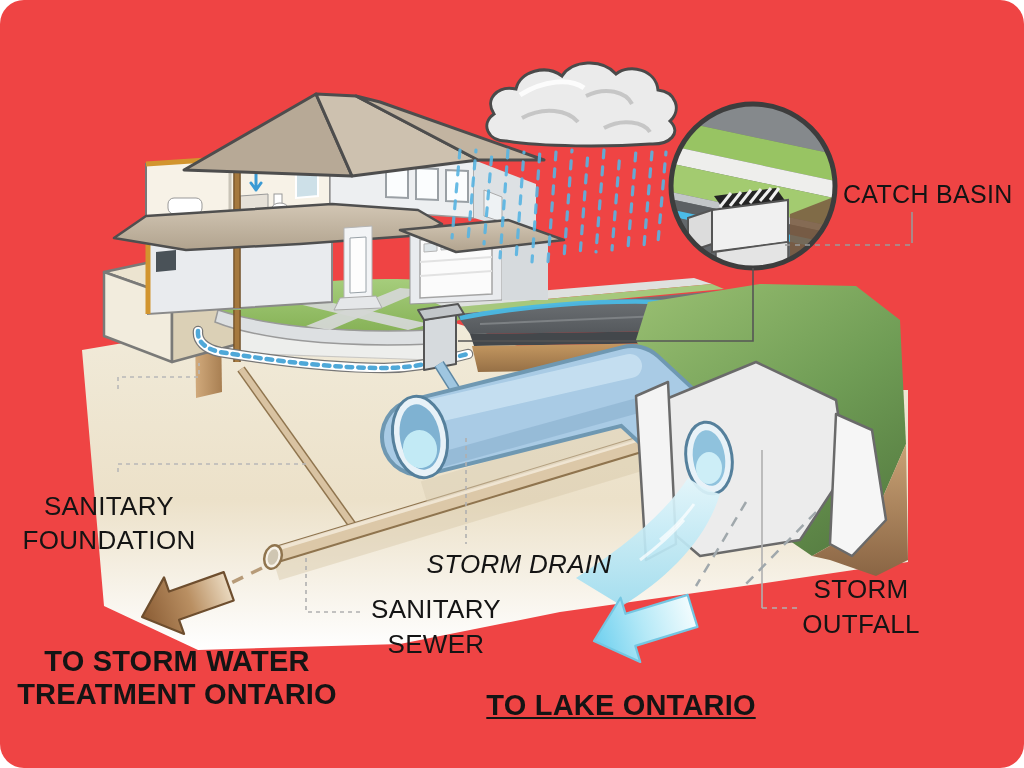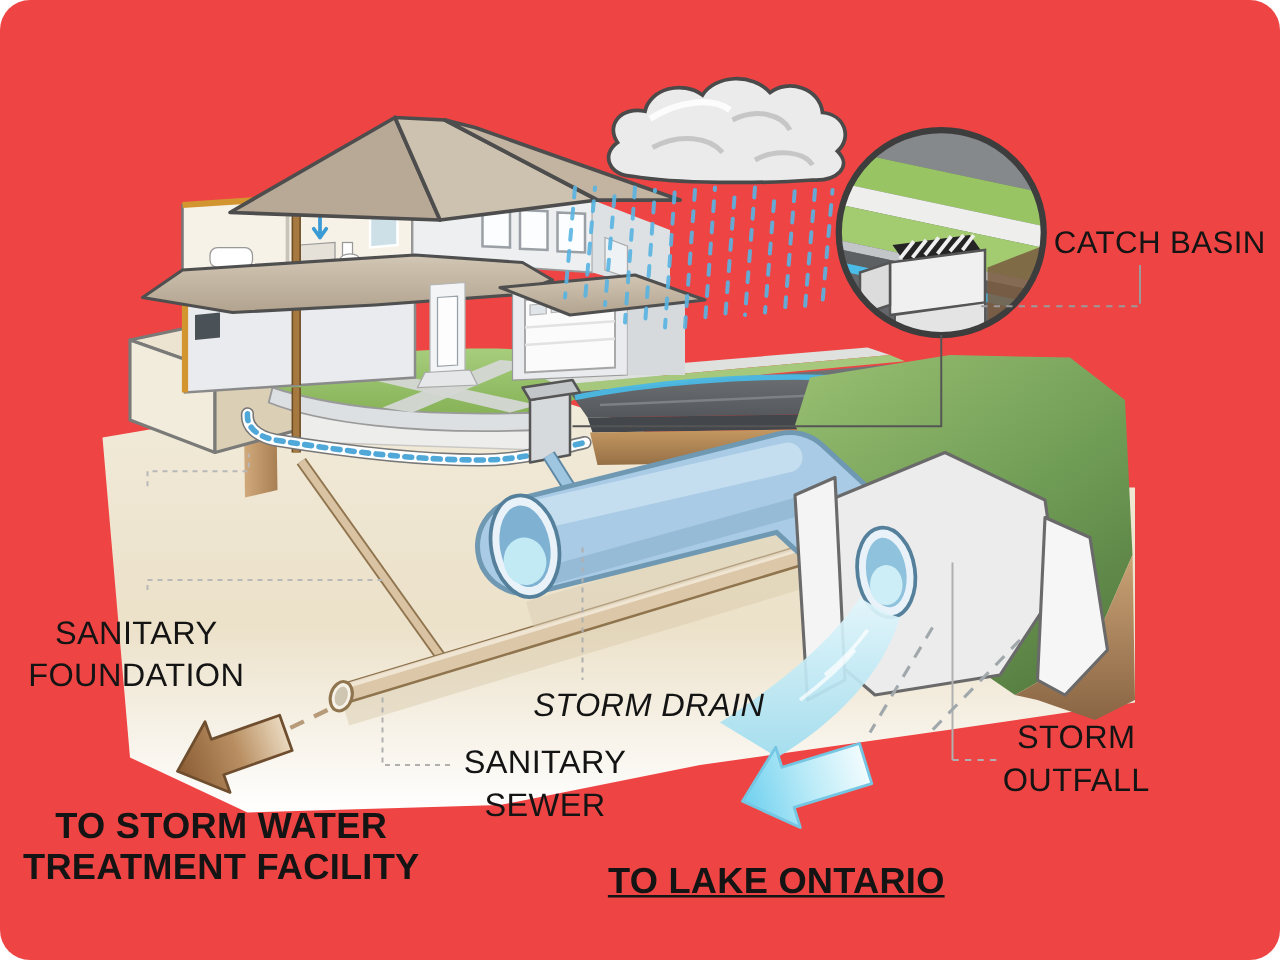--- a/index.html
+++ b/index.html
@@ -291,18 +291,18 @@
 <div class="lbl f26 lh135" style="left:436px;top:592px;">
   <span>SANITARY</span>
   <span>SEWER</span>
 </div>
 <div class="lbl f26 lh135" style="left:861px;top:572px;">
   <span>STORM</span>
   <span>OUTFALL</span>
 </div>
 <div class="lbl bold29" style="left:177px;top:645px;">
   <span>TO STORM WATER</span>
-  <span>TREATMENT FACILITY</span>
+  <span>TREATMENT ONTARIO</span>
 </div>
 <div class="lbl bold29" style="left:621px;top:689px;text-decoration:underline;">
   <span>TO LAKE ONTARIO</span>
 </div>
 </div>
 
 </body></html>

